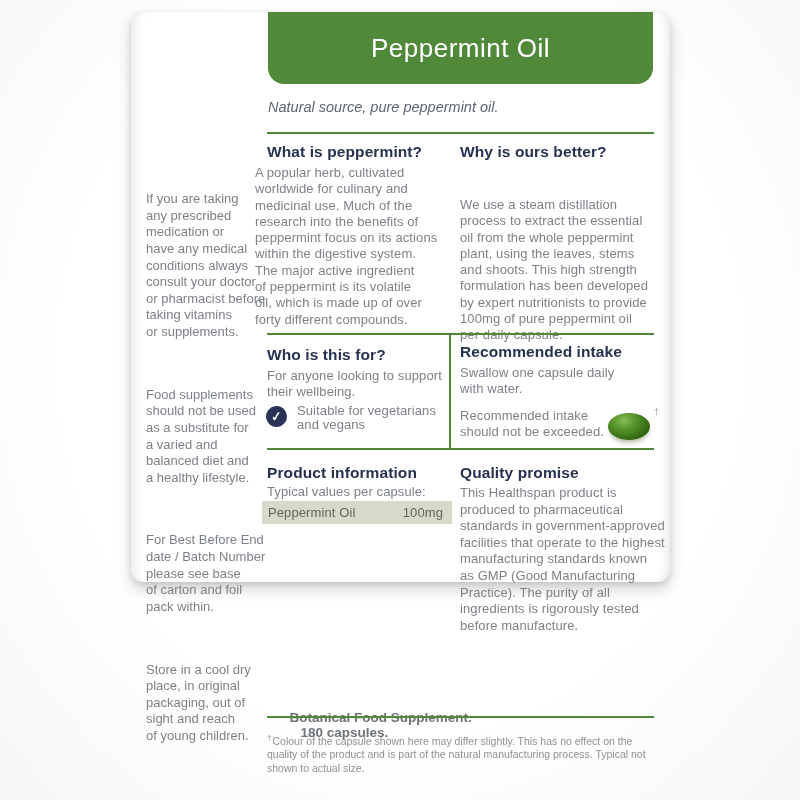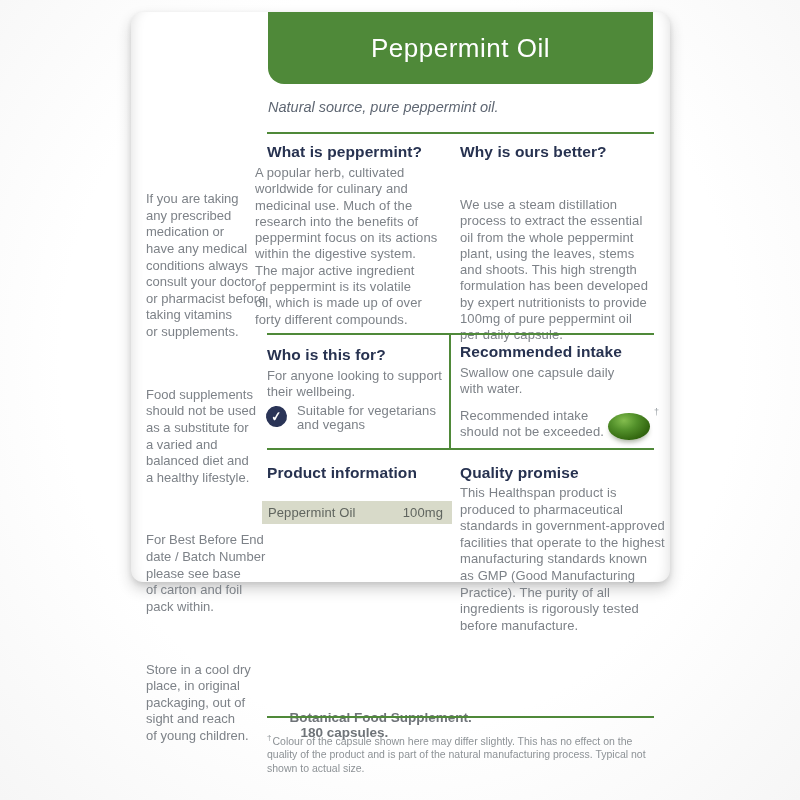--- a/index.html
+++ b/index.html
@@ -193,20 +193,21 @@
 
     <div class="h h-intake">Recommended intake</div>
     <div class="body b-intake1">Swallow one capsule daily
 with water.</div>
     <div class="body b-intake2">Recommended intake
 should not be exceeded.</div>
     <div class="capsule"></div>
     <div class="capsule-marker">†</div>
 
     <div class="h h-prod">Product information</div>
+    <div class="body b-prodsub">Typical values per capsule:</div>
     <div class="prod-row">
       <span>Peppermint Oil</span>
       <span>100mg</span>
     </div>
 
     <div class="h h-qual">Quality promise</div>
     <div class="body b-qual">This Healthspan product is
 produced to pharmaceutical
 standards in government-approved
 facilities that operate to the highest

